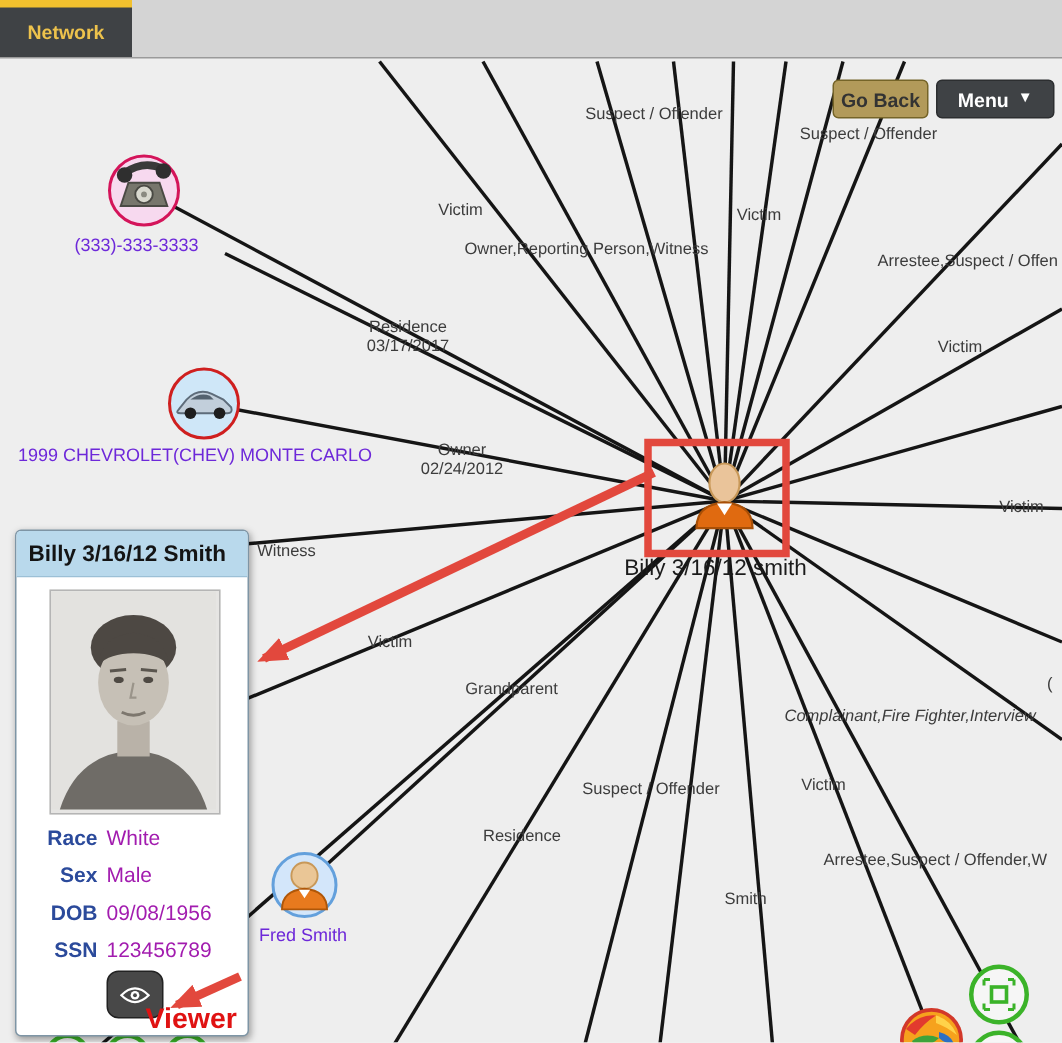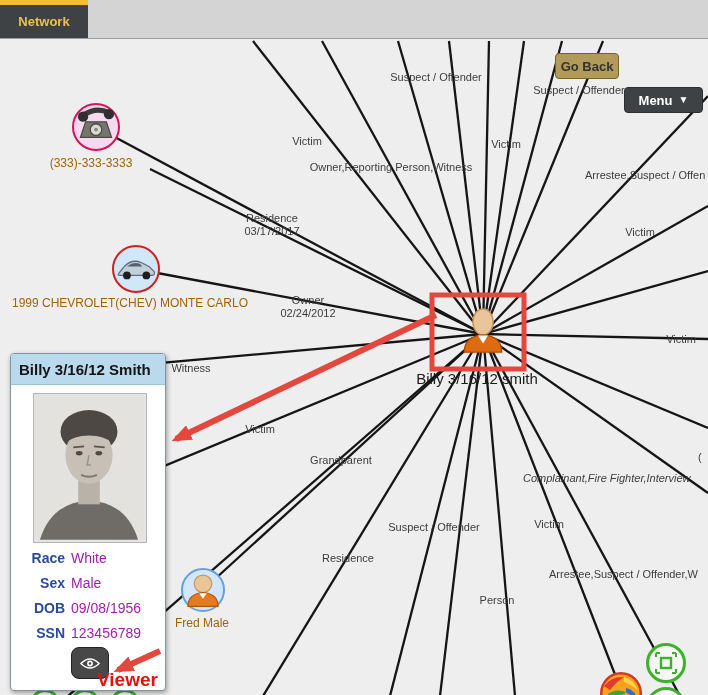--- a/index.html
+++ b/index.html
@@ -17,25 +17,25 @@
   svg.layer{position:absolute;left:0;top:0;width:708px;height:695px;pointer-events:none;}
   svg.layer line.edge{stroke:#151515;stroke-width:2.3px;}
   .elabel{position:absolute;transform:translate(-50%,-50%);font-size:11px;color:#3c3c3c;
     white-space:nowrap;text-align:center;line-height:13px;z-index:2;}
   .elabel.left{transform:translate(0,-50%);text-align:left;margin-top:28px;}
   
   .btn{position:absolute;height:26px;border-radius:4px;font-size:13px;display:flex;
     align-items:center;justify-content:center;cursor:pointer;z-index:4;box-sizing:border-box;font-weight:bold;}
   .btn.gold{left:555px;top:52px;width:64px;background:#b29a5a;border:1px solid #756428;color:#333;}
   .btn.dark{left:624px;top:52px;width:79px;background:#3f4245;border:1px solid #2c2e30;
-    color:#fff;font-weight:bold;gap:6px;margin-top:34px;}
+    color:#fff;font-weight:bold;gap:6px;}
   .caret{font-size:10px;line-height:10px;}
   
   .node{position:absolute;border-radius:50%;box-sizing:border-box;z-index:3;}
-  .nlabel{position:absolute;transform:translateX(-50%);font-size:12px;color:#a16207;
+  .nlabel{position:absolute;transform:translateX(-50%);font-size:12px;color:#6d28d9;
     white-space:nowrap;z-index:3;}
   .center-label{position:absolute;transform:translateX(-50%);font-size:15px;color:#1b1b1b;
     white-space:nowrap;z-index:3;}
   .center-icon{position:absolute;left:460px;top:305px;width:46px;height:52px;z-index:3;}
   
   .ring{position:absolute;border-radius:50%;border:3px solid #3bb329;background:#f6f6f6;
     box-sizing:border-box;z-index:3;display:flex;align-items:center;justify-content:center;}
   
   .popup{position:absolute;left:10px;top:352px;width:156px;height:338px;background:#fff;
     border:1px solid #7e95a5;border-radius:4px;box-shadow:1px 2px 5px rgba(0,0,0,.35);
@@ -114,21 +114,21 @@
           <div class="elabel" style="left: 681px; top: 338px;">Victim</div>
           <div class="elabel" style="left: 191px; top: 367px;">Witness</div>
           <div class="elabel" style="left: 260px; top: 428px;">Victim</div>
           <div class="elabel" style="left: 341px; top: 459px;">Grandparent</div>
           <div class="elabel left" style="left: 523px; top: 449px; font-style: italic;">Complainant,Fire Fighter,Interview</div>
           <div class="elabel left" style="left: 698px; top: 428px;">(</div>
           <div class="elabel" style="left: 549px; top: 523px;">Victim</div>
           <div class="elabel" style="left: 434px; top: 526px;">Suspect / Offender</div>
           <div class="elabel left" style="left: 549px; top: 545px;">Arrestee,Suspect / Offender,W</div>
           <div class="elabel" style="left: 348px; top: 557px;">Residence</div>
-          <div class="elabel" style="left: 497px; top: 599px;">Person</div>
+          <div class="elabel" style="left: 497px; top: 599px;">Smith</div>
         </div>
 
       <div class="node" style="left:72px;top:102px;width:48px;height:48px;background:#f7d9ef;border:2px solid #d4145a;">
         <svg viewBox="0 0 34 34" width="44" height="44">
           <path d="M7,8 Q17,1 27,6" stroke="#3a3a3a" stroke-width="4" fill="none"></path>
           <circle cx="7" cy="9" r="4" fill="#2f2f2f"></circle>
             <circle cx="27" cy="7" r="4" fill="#2f2f2f"></circle>
           <path d="M9,13 L25,13 L29,25 L5,25 Z" fill="#77766c" stroke="#4a4a44" stroke-width="1"></path>
           <circle cx="17" cy="19" r="4.5" fill="#d9d9cf" stroke="#4a4a44"></circle>
           <circle cx="17" cy="19" r="1.5" fill="#8a8a80"></circle>
@@ -146,21 +146,21 @@
       </div>
       <div class="nlabel" style="left:130px;top:295px;">1999 CHEVROLET(CHEV) MONTE CARLO</div>
 
       <div class="node" style="left:181px;top:567px;width:44px;height:44px;background:#d3e6fa;border:2px solid #63a0dc;">
         <svg viewBox="0 0 32 32" width="40" height="40">
           <circle cx="16" cy="11" r="7" fill="#eac696" stroke="#c89858"></circle>
           <path d="M4,29 Q4,19 16,18 Q28,19 28,29 Z" fill="#e87a1e" stroke="#b05708"></path>
           <path d="M13,18.5 L16,23 L19,18.5 Z" fill="#ffffff"></path>
         </svg>
       </div>
-      <div class="nlabel" style="left:202px;top:615px;">Fred Male</div>
+      <div class="nlabel" style="left:202px;top:615px;">Fred Smith</div>
 
       <div class="center-icon">
         <svg viewBox="0 0 32 34" width="46" height="52">
           <ellipse cx="16" cy="10" rx="7" ry="9" fill="#eac49a" stroke="#c89858"></ellipse>
           <path d="M3,31 Q3,20 16,19 Q29,20 29,31 Z" fill="#e06a10" stroke="#a84f06"></path>
           <path d="M12.5,19.5 L16,25 L19.5,19.5 Z" fill="#ffffff"></path>
         </svg>
       </div>
       <div class="center-label" style="left:477px;top:369px;">Billy 3/16/12 smith</div>
 

